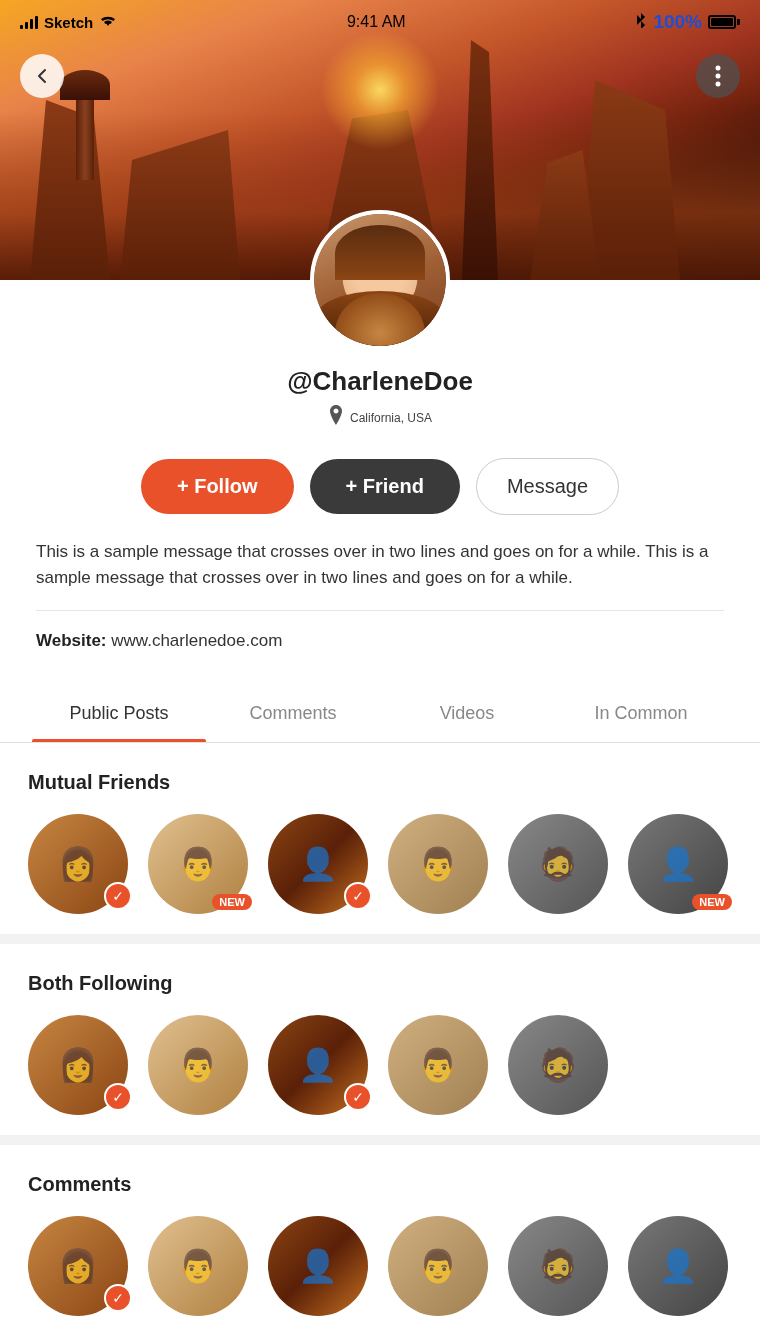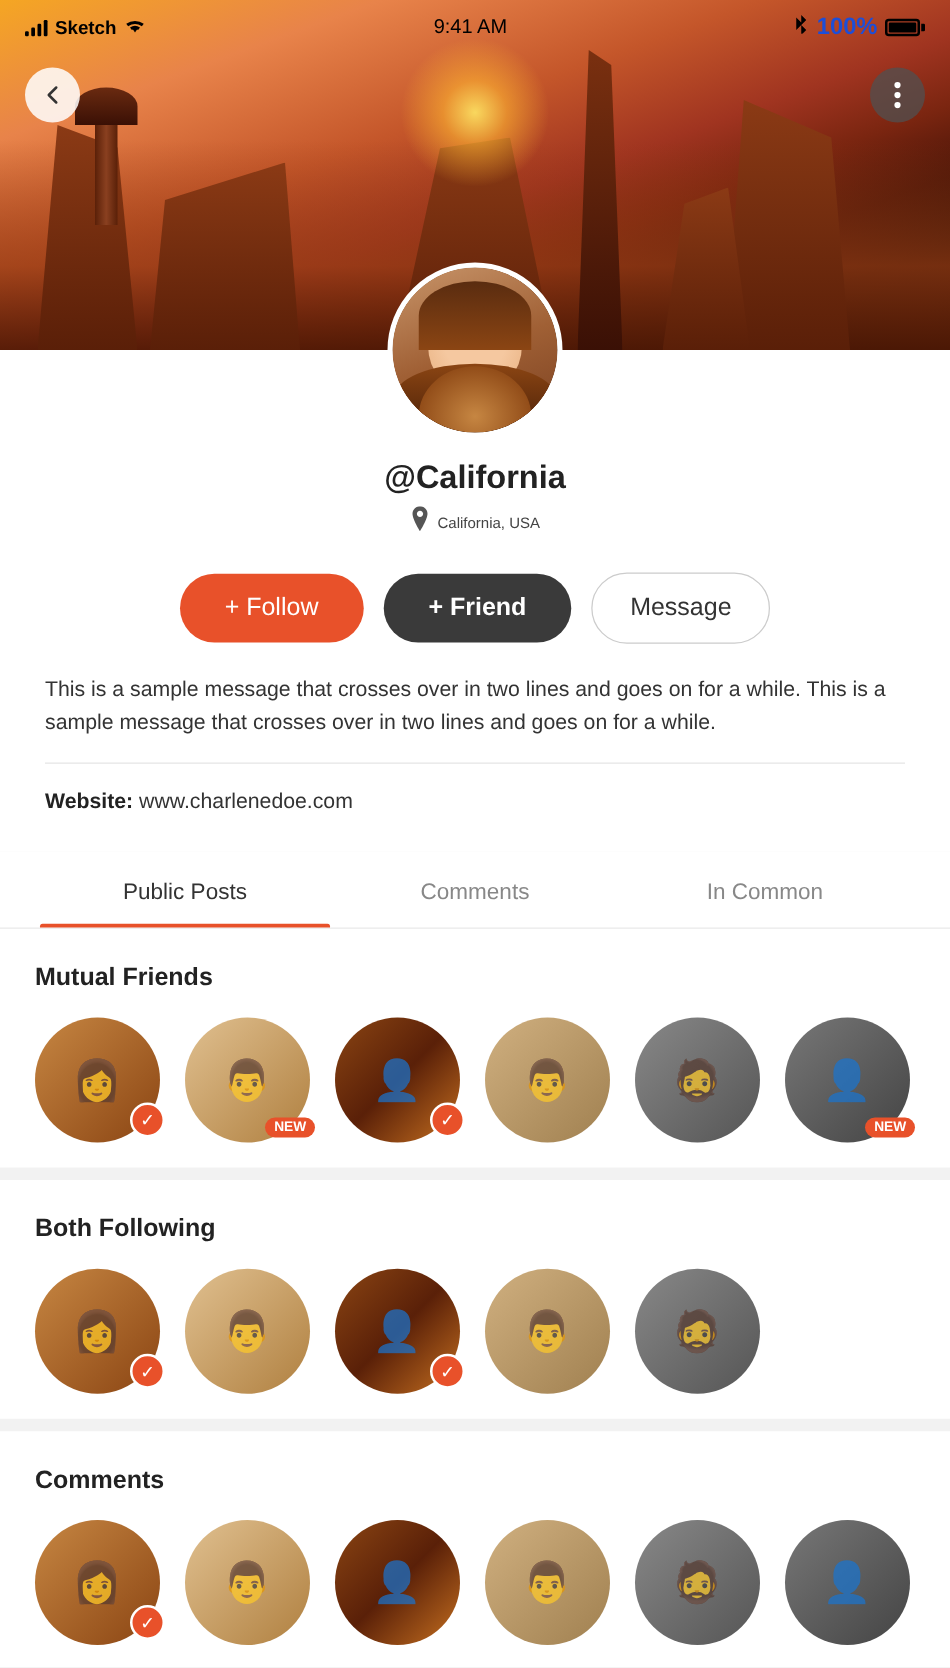--- a/index.html
+++ b/index.html
@@ -256,21 +256,21 @@
       margin-top: 28px;
       align-items: center;
     }
     .btn-follow {
       background: #e8512a;
       color: #fff;
       border: none;
       border-radius: 30px;
       padding: 16px 36px;
       font-size: 20px;
-      font-weight: 400;
+      font-weight: 700;
       cursor: pointer;
     }
     .btn-friend {
       background: #3a3a3a;
       color: #fff;
       border: none;
       border-radius: 30px;
       padding: 16px 36px;
       font-size: 20px;
       font-weight: 600;
@@ -495,21 +495,21 @@
         <div style="position:absolute;top:0;left:0;right:0;bottom:0;background:linear-gradient(160deg,#c8956a 0%,#a06035 50%,#7a4020 100%);"></div>
 
         <div style="position:absolute;top:14%;left:50%;transform:translateX(-50%);width:75px;height:82px;background:radial-gradient(ellipse at 50% 40%,#f5c8a0 50%,#e8b080 100%);border-radius:50% 50% 45% 45%;"></div>
 
         <div style="position:absolute;top:8%;left:50%;transform:translateX(-50%);width:90px;height:55px;background:linear-gradient(to bottom,#5a2c10,#8B4513);border-radius:50% 50% 0 0;"></div>
 
         <div style="position:absolute;bottom:0;left:50%;transform:translateX(-50%);width:130px;height:55px;background:linear-gradient(to bottom,#8B4513,#4a2008);border-radius:50% 50% 0 0;"></div>
       </div>
     </div>
 
-    <div class="username">@California</div>
+    <div class="username">@CharleneDoe</div>
 
     <div class="location">
       <span class="location-pin">
         <svg width="16" height="20" viewBox="0 0 16 20">
           <path d="M8 0C4.7 0 2 2.7 2 6c0 4.5 6 14 6 14s6-9.5 6-14c0-3.3-2.7-6-6-6zm0 8.5C6.6 8.5 5.5 7.4 5.5 6S6.6 3.5 8 3.5 10.5 4.6 10.5 6 9.4 8.5 8 8.5z" fill="#555"></path>
         </svg>
       </span>
       <span>California, USA</span>
     </div>
 
@@ -532,20 +532,23 @@
 
   <div class="tabs-container">
     <div class="tabs">
       <div class="tab active">
         <span>Public Posts</span>
       </div>
       <div class="tab">
         <span>Comments</span>
       </div>
       <div class="tab">
+        <span>Videos</span>
+      </div>
+      <div class="tab">
         <span>In Common</span>
       </div>
     </div>
   </div>
 
   <div class="content-area">
 
     <div class="section-card">
       <div class="section-title">Mutual Friends</div>
       <div class="avatars-row">

